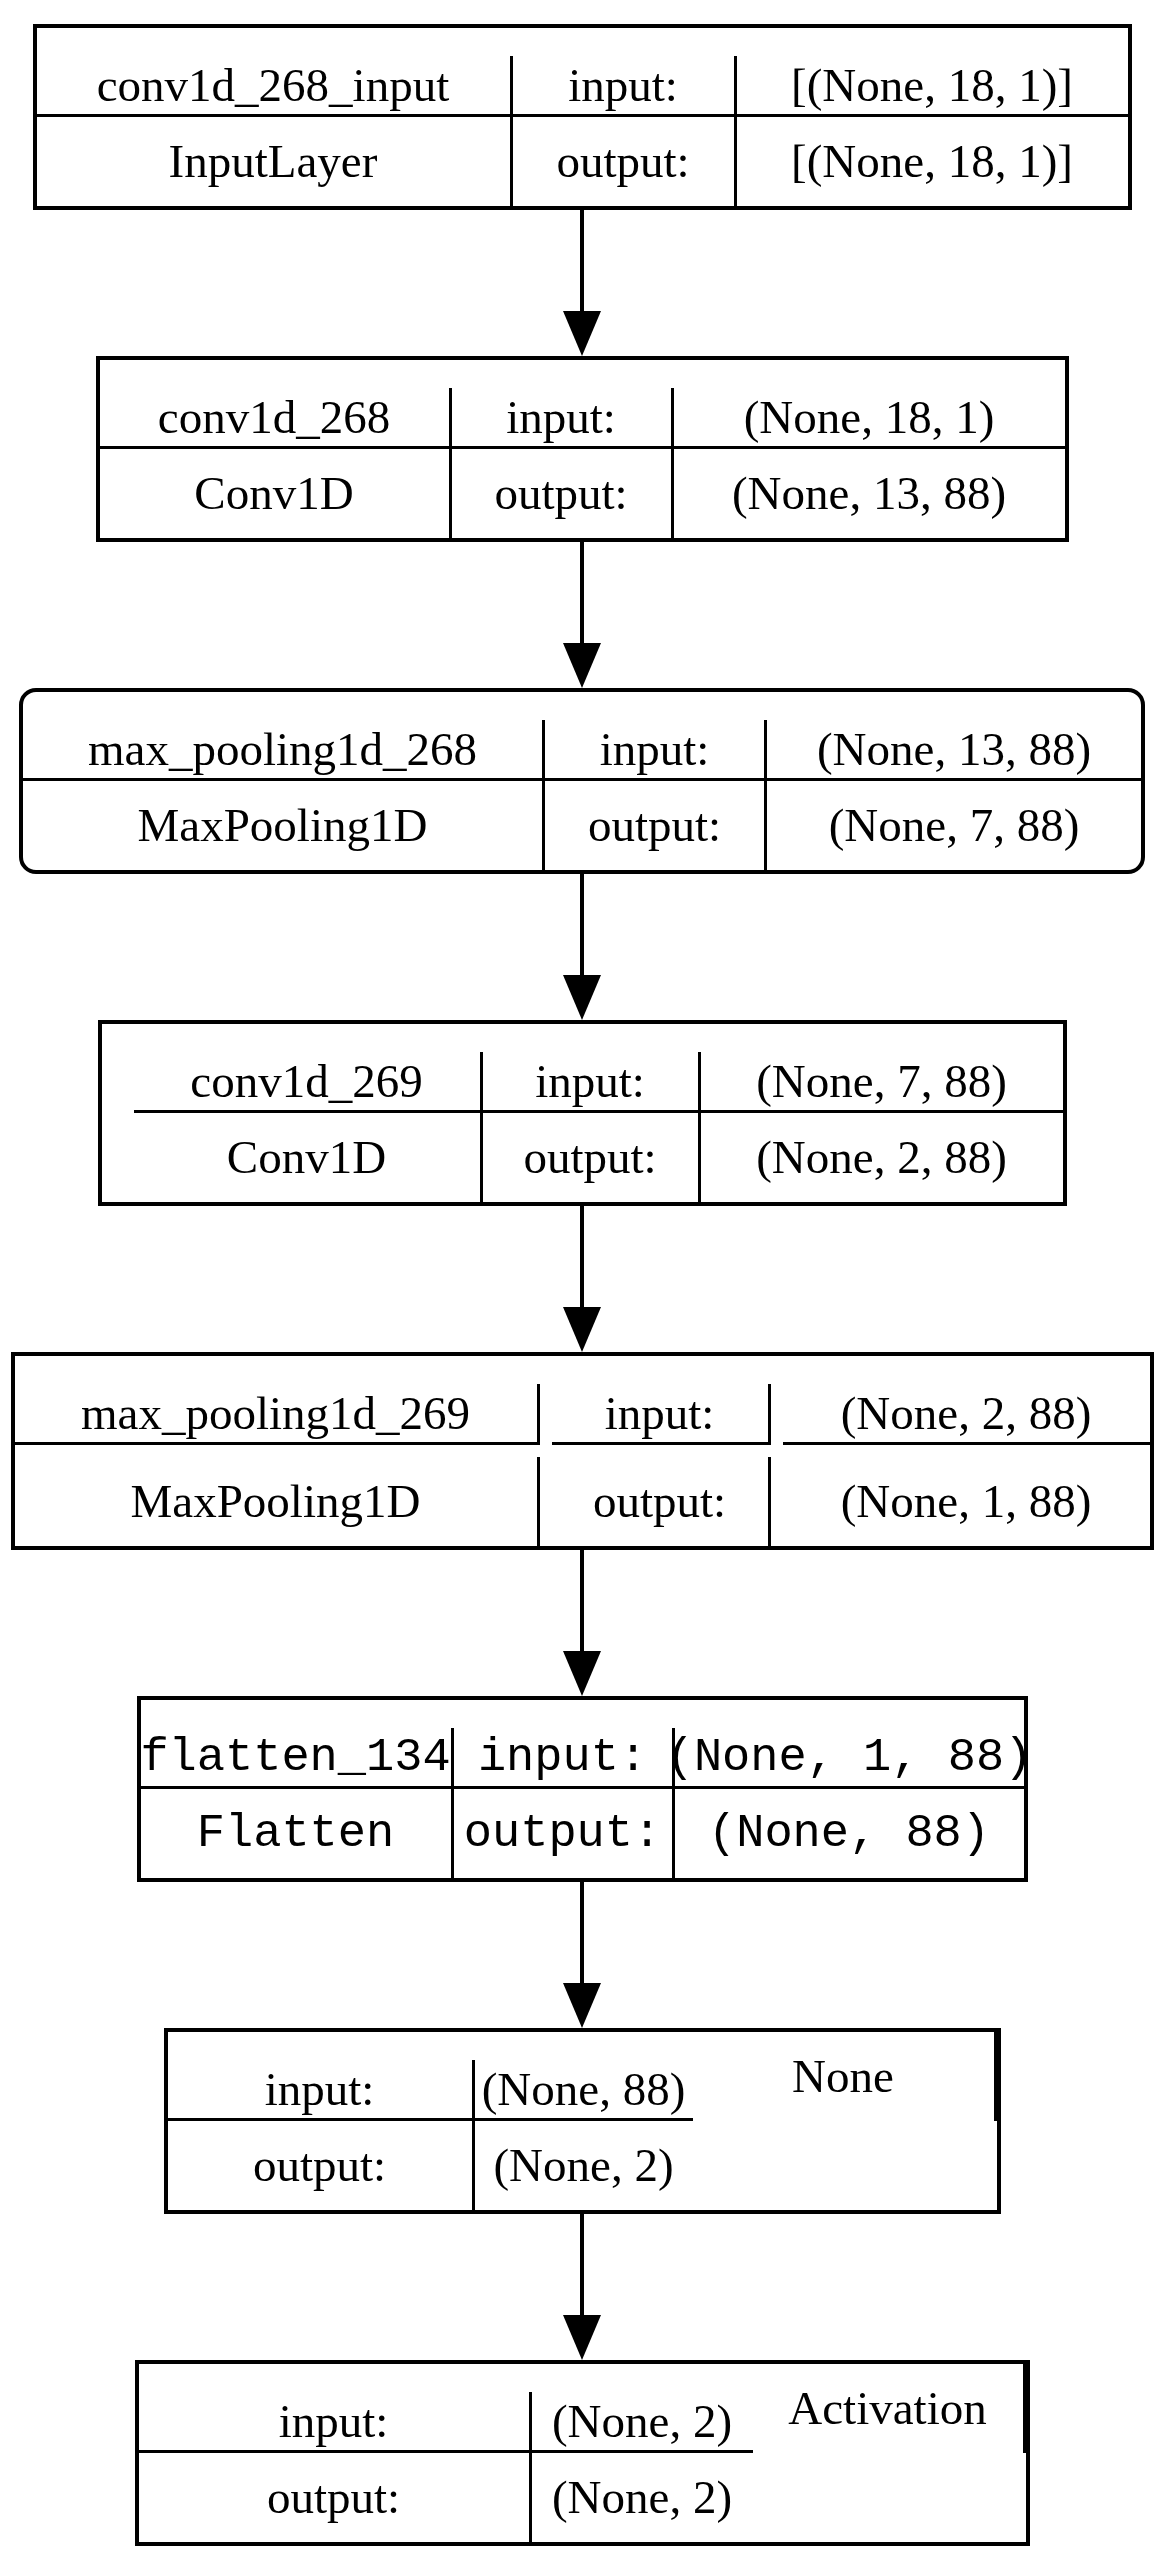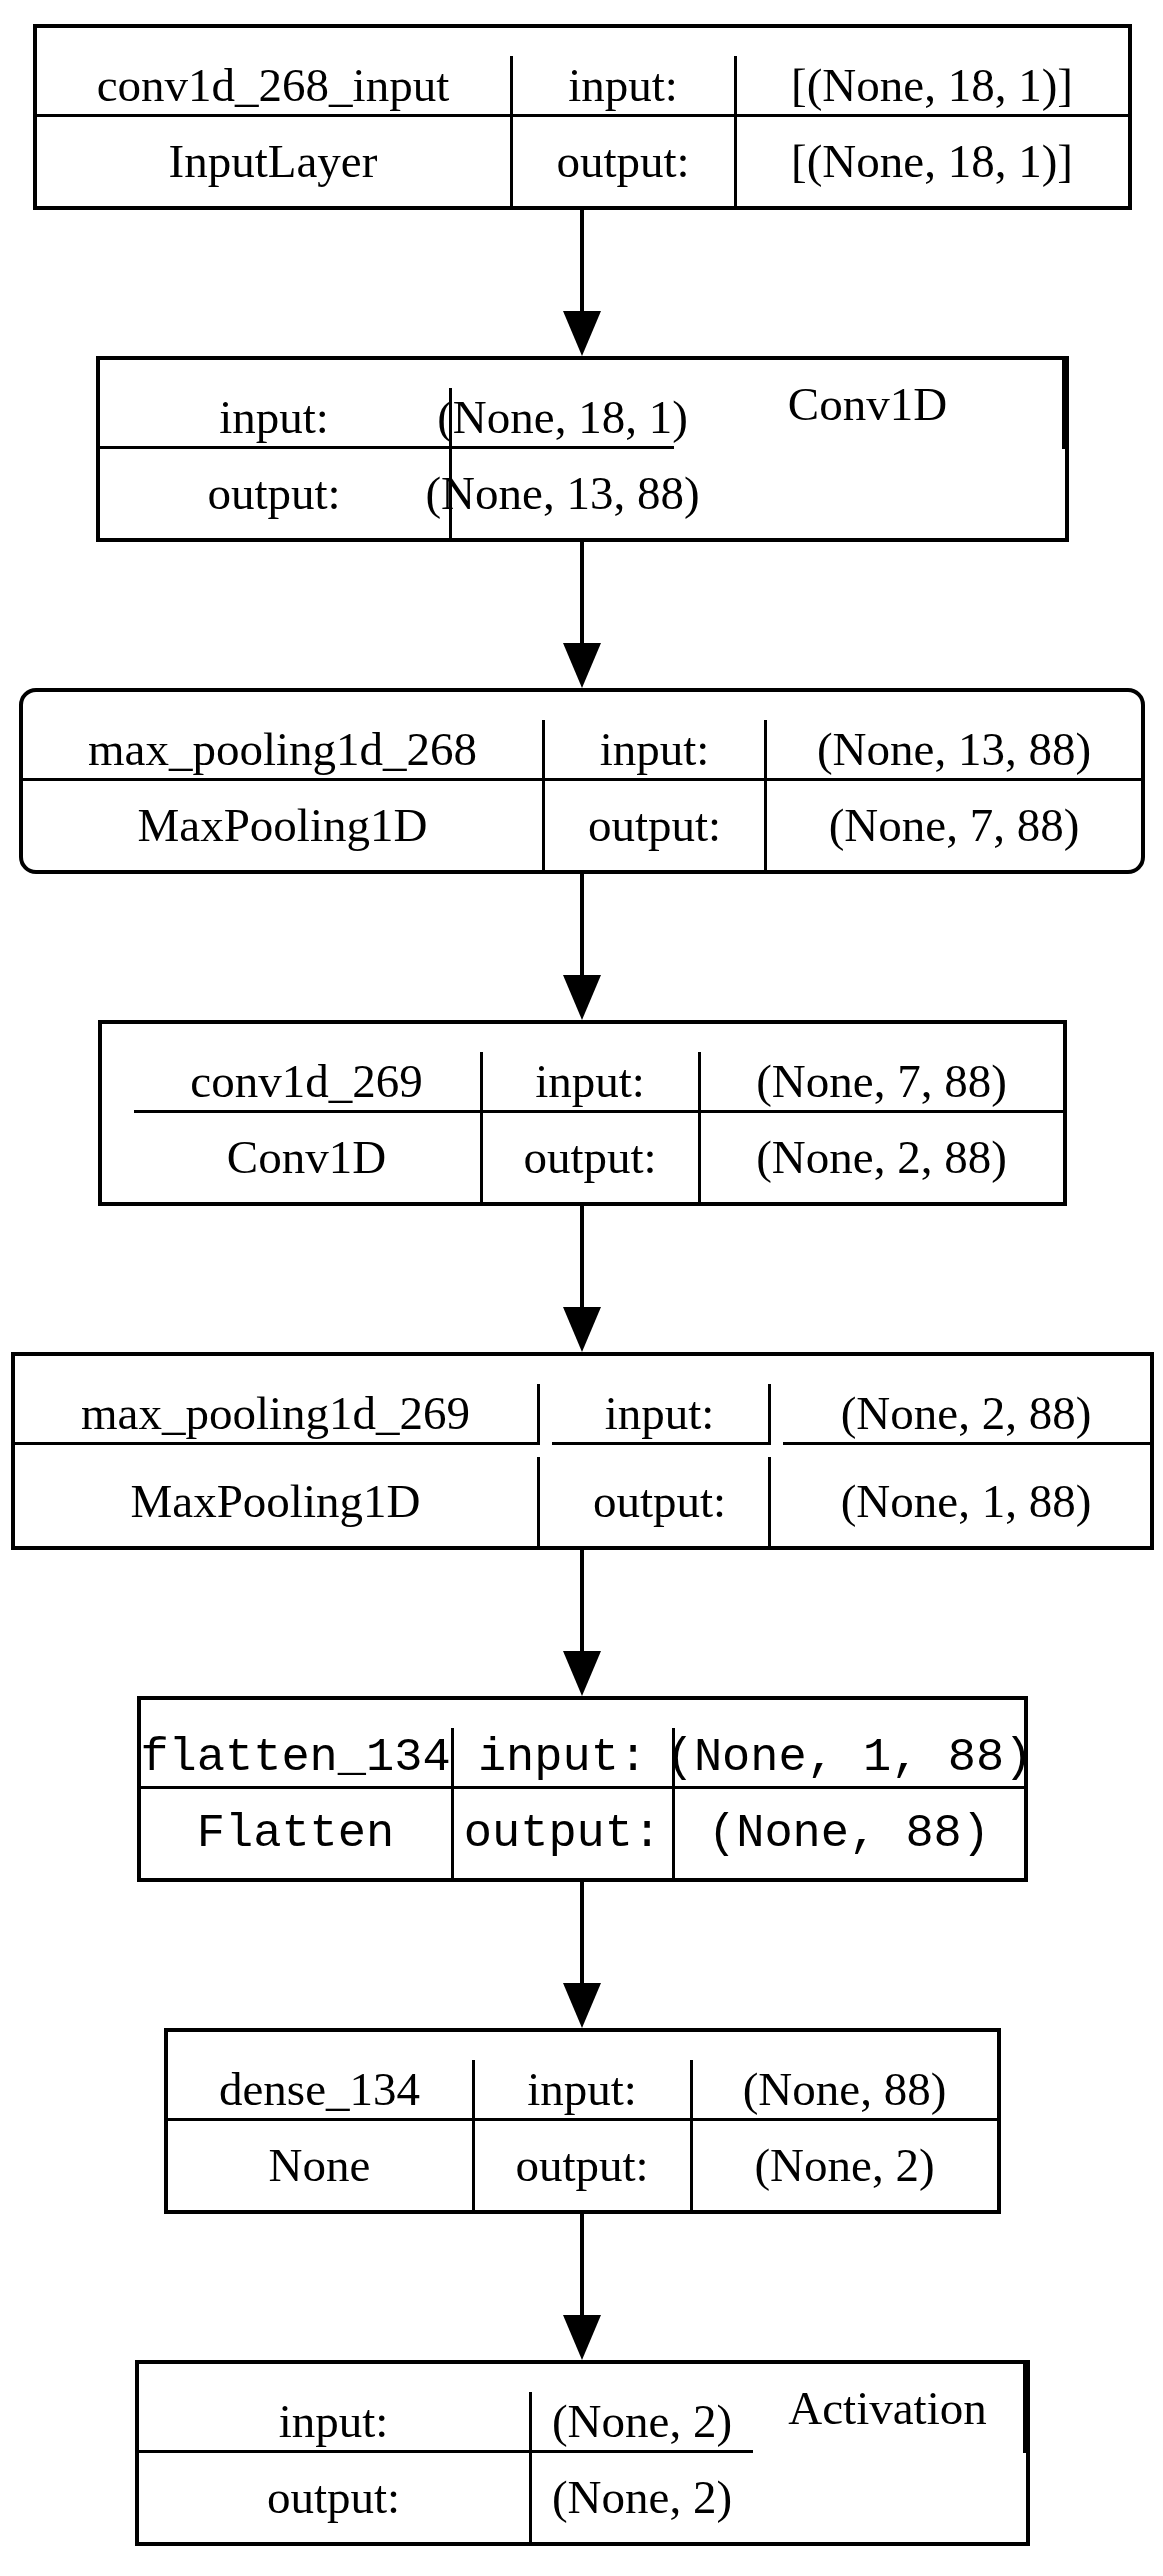--- a/index.html
+++ b/index.html
@@ -81,20 +81,21 @@
     <div class="cell cs">output:</div>
     <div class="cell">[(None, 18, 1)]</div>
   </div>
 
   <div class="arrow">
     <div class="shaft"></div>
     <div class="head"></div>
   </div>
 
   <div class="node n1">
+    <div class="cell r1 cs">conv1d_268</div>
     <div class="cell r1 cs">input:</div>
     <div class="cell r1">(None, 18, 1)</div>
     <div class="cell cs">Conv1D</div>
     <div class="cell cs">output:</div>
     <div class="cell">(None, 13, 88)</div>
   </div>
 
   <div class="arrow">
     <div class="shaft"></div>
     <div class="head"></div>
@@ -150,21 +151,20 @@
     <div class="cell cs">output:</div>
     <div class="cell">(None, 88)</div>
   </div>
 
   <div class="arrow">
     <div class="shaft"></div>
     <div class="head"></div>
   </div>
 
   <div class="node n6">
-    <div class="cell r1 cs">dense_134</div>
     <div class="cell r1 cs">input:</div>
     <div class="cell r1">(None, 88)</div>
     <div class="cell cs">None</div>
     <div class="cell cs">output:</div>
     <div class="cell">(None, 2)</div>
   </div>
 
   <div class="arrow">
     <div class="shaft"></div>
     <div class="head"></div>

